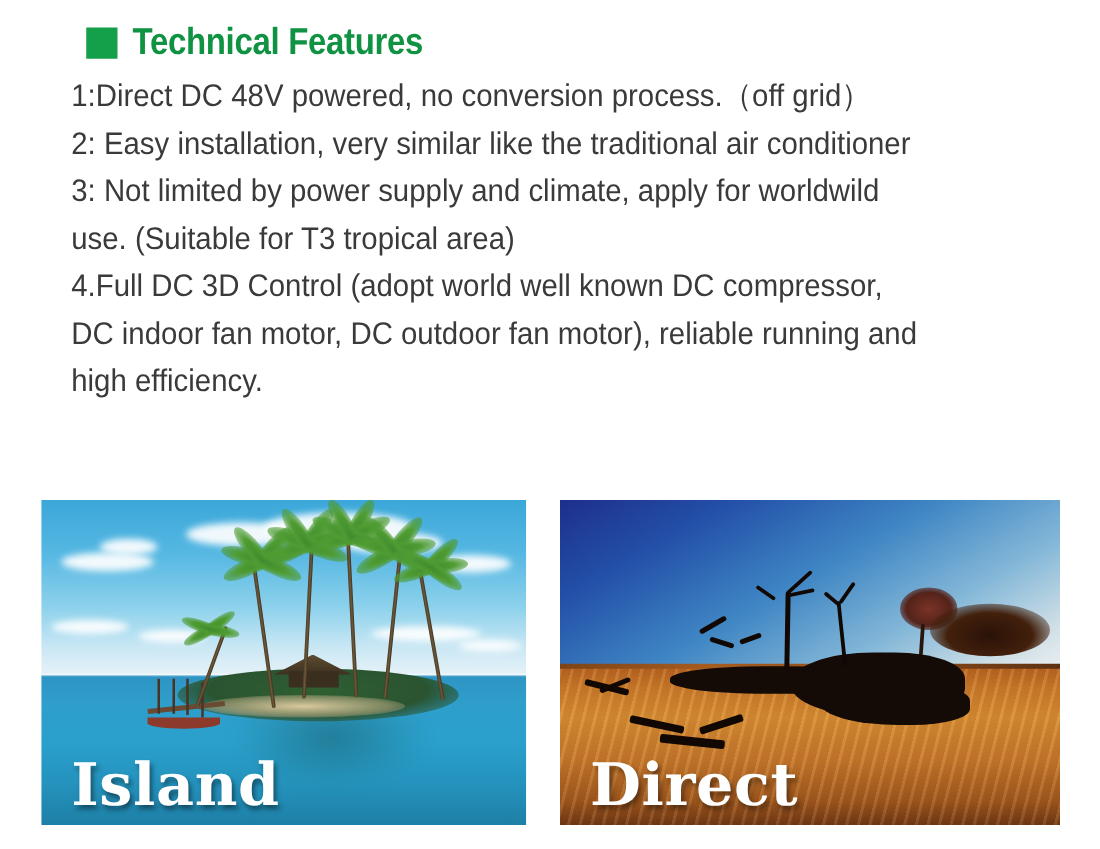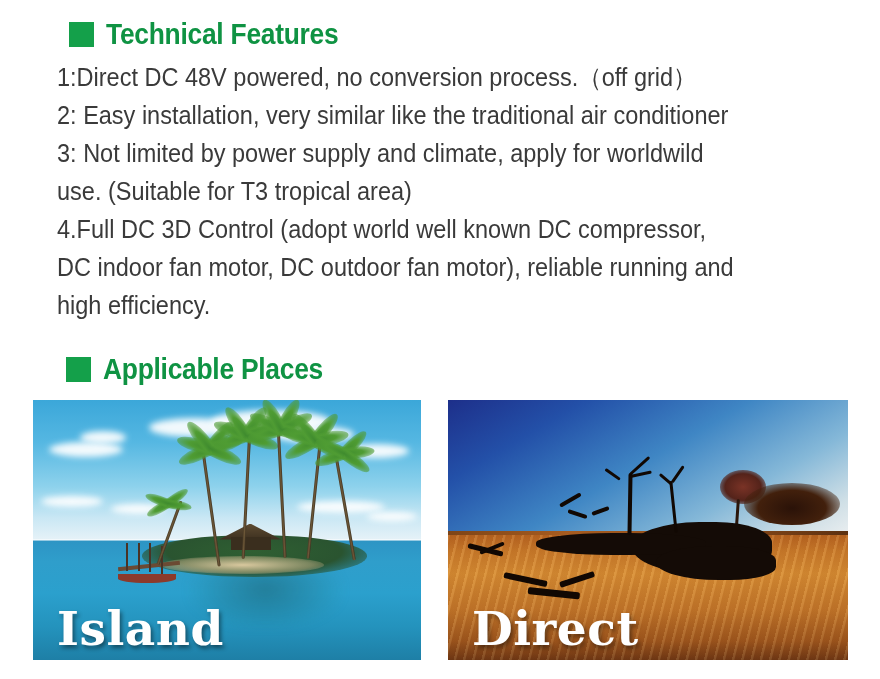--- a/index.html
+++ b/index.html
@@ -256,24 +256,20 @@
   <div class="features-body">
     <div class="feature-line">1:Direct DC 48V powered, no conversion process.（off grid）</div>
     <div class="feature-line">2: Easy installation, very similar like the traditional air conditioner</div>
     <div class="feature-line">3: Not limited by power supply and climate, apply for worldwild</div>
     <div class="feature-line">use. (Suitable for T3 tropical area)</div>
     <div class="feature-line">4.Full DC 3D Control (adopt world well known DC compressor,</div>
     <div class="feature-line">DC indoor fan motor, DC outdoor fan motor), reliable running and</div>
     <div class="feature-line">high efficiency.</div>
   </div>
 
-  <div class="section-heading" id="heading-applicable">
-    <span class="heading-bullet"></span>
-    <span class="heading-text">Applicable Places</span>
-  </div>
 
   <div class="places-row">
 
     <div class="place-card" id="place-island">
       <div class="scene">
         <div class="isl-sky"></div>
 
         <div class="cloud" style="left:4%;  top:16%; width:74px; height:15px;"></div>
         <div class="cloud" style="left:12%; top:12%; width:46px; height:13px;"></div>
         <div class="cloud" style="left:30%; top:7%;  width:90px; height:19px;"></div>

